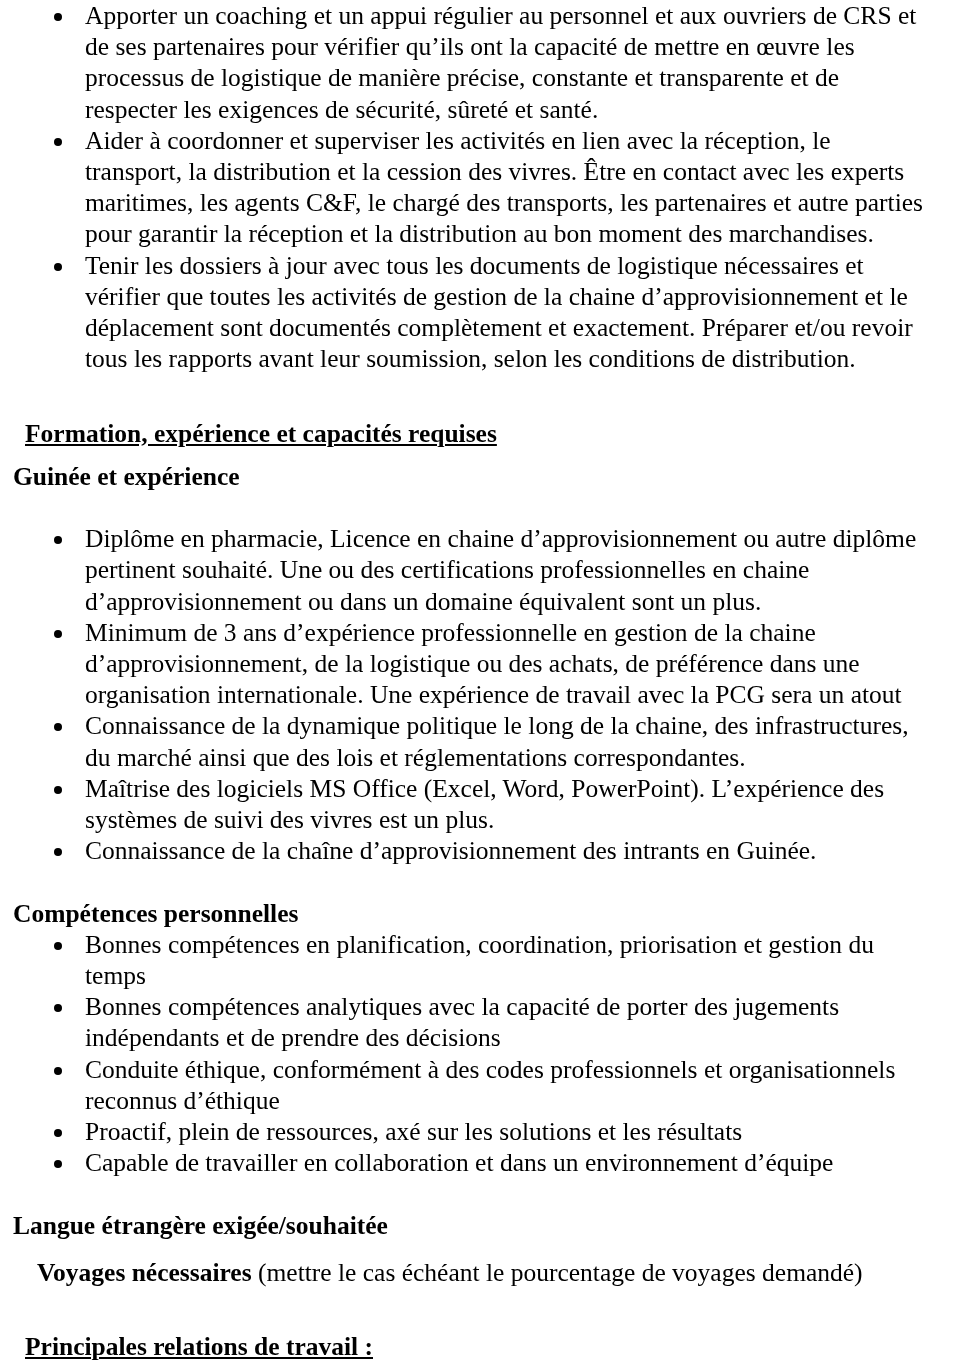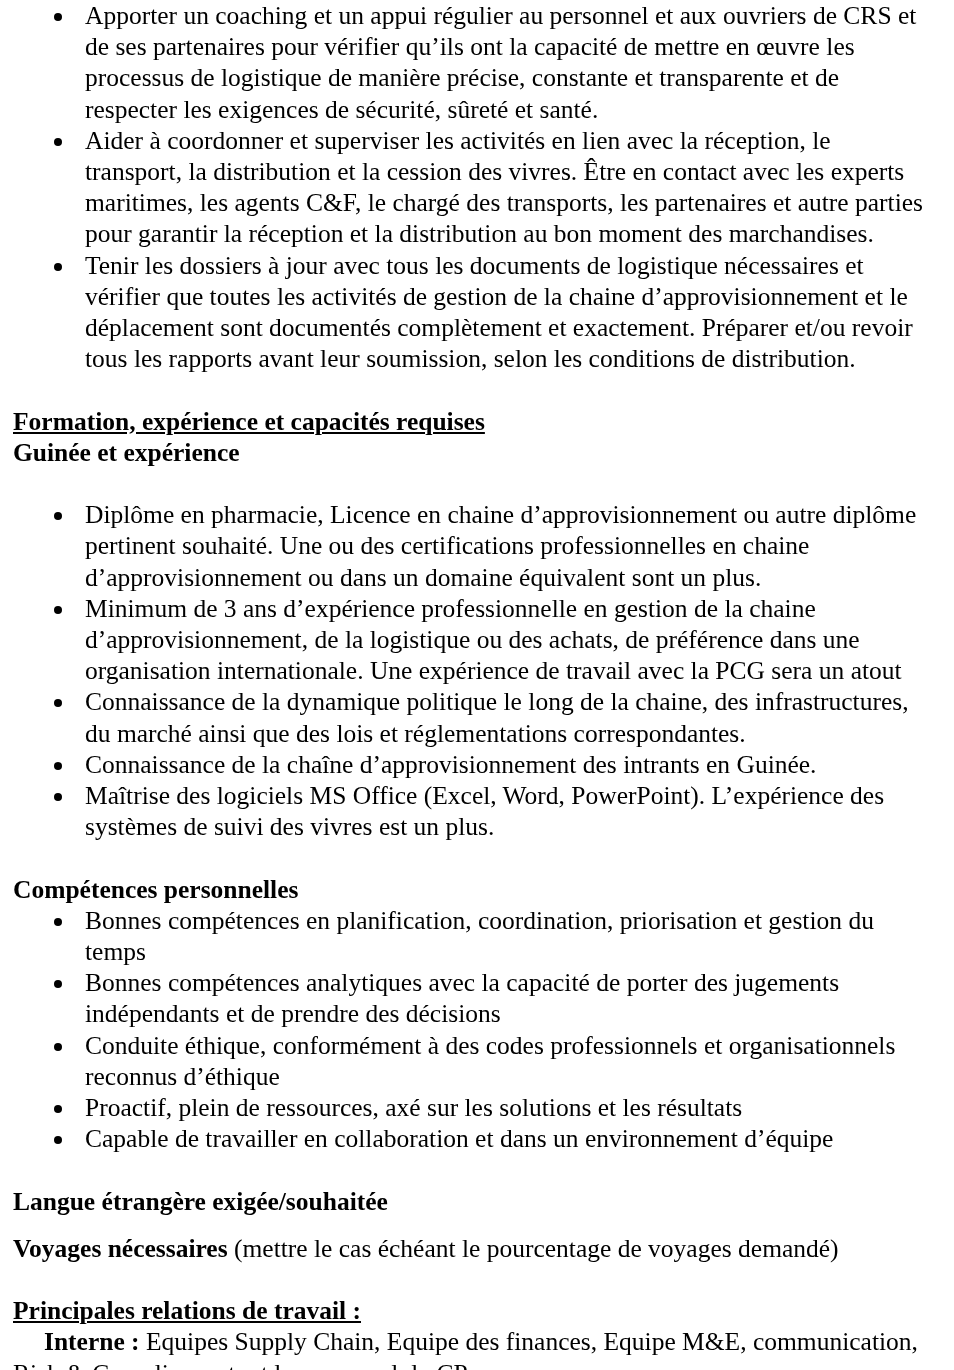--- a/index.html
+++ b/index.html
@@ -50,21 +50,21 @@
     border-radius: 50%;
   }
 
   
   .h-bold {
     font-weight: bold;
     margin: 0;
   }
   .h-bold-underline {
     font-weight: bold;
-    margin: 0;
+    margin: 12px;
     display: inline-block;
     text-decoration: underline;
     text-underline-offset: 2px;
   }
   .blankline {
     height: 31.2px;
   }
   .halfline {
     height: 16px;
   }
@@ -98,43 +98,43 @@
       </div>
       <div class="h-bold">Guinée et expérience</div>
     </div>
 
     <div class="blankline"></div>
 
     <ul class="bullets">
       <li>Diplôme en pharmacie, Licence en chaine d’approvisionnement ou autre diplôme pertinent souhaité. Une ou des certifications professionnelles en chaine d’approvisionnement ou dans un domaine équivalent sont un plus.</li>
       <li>Minimum de 3 ans d’expérience professionnelle en gestion de la chaine d’approvisionnement, de la logistique ou des achats, de préférence dans une organisation internationale. Une expérience de travail avec la PCG sera un atout</li>
       <li>Connaissance de la dynamique politique le long de la chaine, des infrastructures, du marché ainsi que des lois et réglementations correspondantes.</li>
+      <li>Maîtrise des logiciels MS Office (Excel, Word, PowerPoint). L’expérience des systèmes de suivi des vivres est un plus.</li>
       <li>Connaissance de la chaîne d’approvisionnement des intrants en Guinée.</li>
-      <li>Maîtrise des logiciels MS Office (Excel, Word, PowerPoint). L’expérience des systèmes de suivi des vivres est un plus.</li>
     </ul>
 
     <div class="blankline"></div>
 
     <div class="h-bold">Compétences personnelles</div>
     <ul class="bullets">
       <li>Bonnes compétences en planification, coordination, priorisation et gestion du temps</li>
       <li>Bonnes compétences analytiques avec la capacité de porter des jugements indépendants et de prendre des décisions</li>
       <li>Conduite éthique, conformément à des codes professionnels et organisationnels reconnus d’éthique</li>
       <li>Proactif, plein de ressources, axé sur les solutions et les résultats</li>
       <li>Capable de travailler en collaboration et dans un environnement d’équipe</li>
     </ul>
 
     <div class="blankline"></div>
 
     <div class="h-bold">Langue étrangère exigée/souhaitée</div>
 
     <div class="halfline"></div>
 
     <div class="para">
-      <span class="h-bold" style="display:inline;">Voyages nécessaires</span><span class="plain"> (mettre le cas échéant le pourcentage de voyages demandé)</span>
+      <span class="h-bold" style="display:inline;margin-left:24px;">Voyages nécessaires</span><span class="plain"> (mettre le cas échéant le pourcentage de voyages demandé)</span>
     </div>
 
     <div class="blankline"></div>
 
     <div>
       <span class="h-bold-underline">Principales relations de travail :</span>
     </div>
     <div class="para">
       <span class="h-bold" style="display:inline;margin-left:31px;">Interne :</span><span class="plain"> Equipes Supply Chain, Equipe des finances, Equipe M&amp;E, communication, Risk &amp; Compliance, tout le personnel du CP</span>
     </div>

